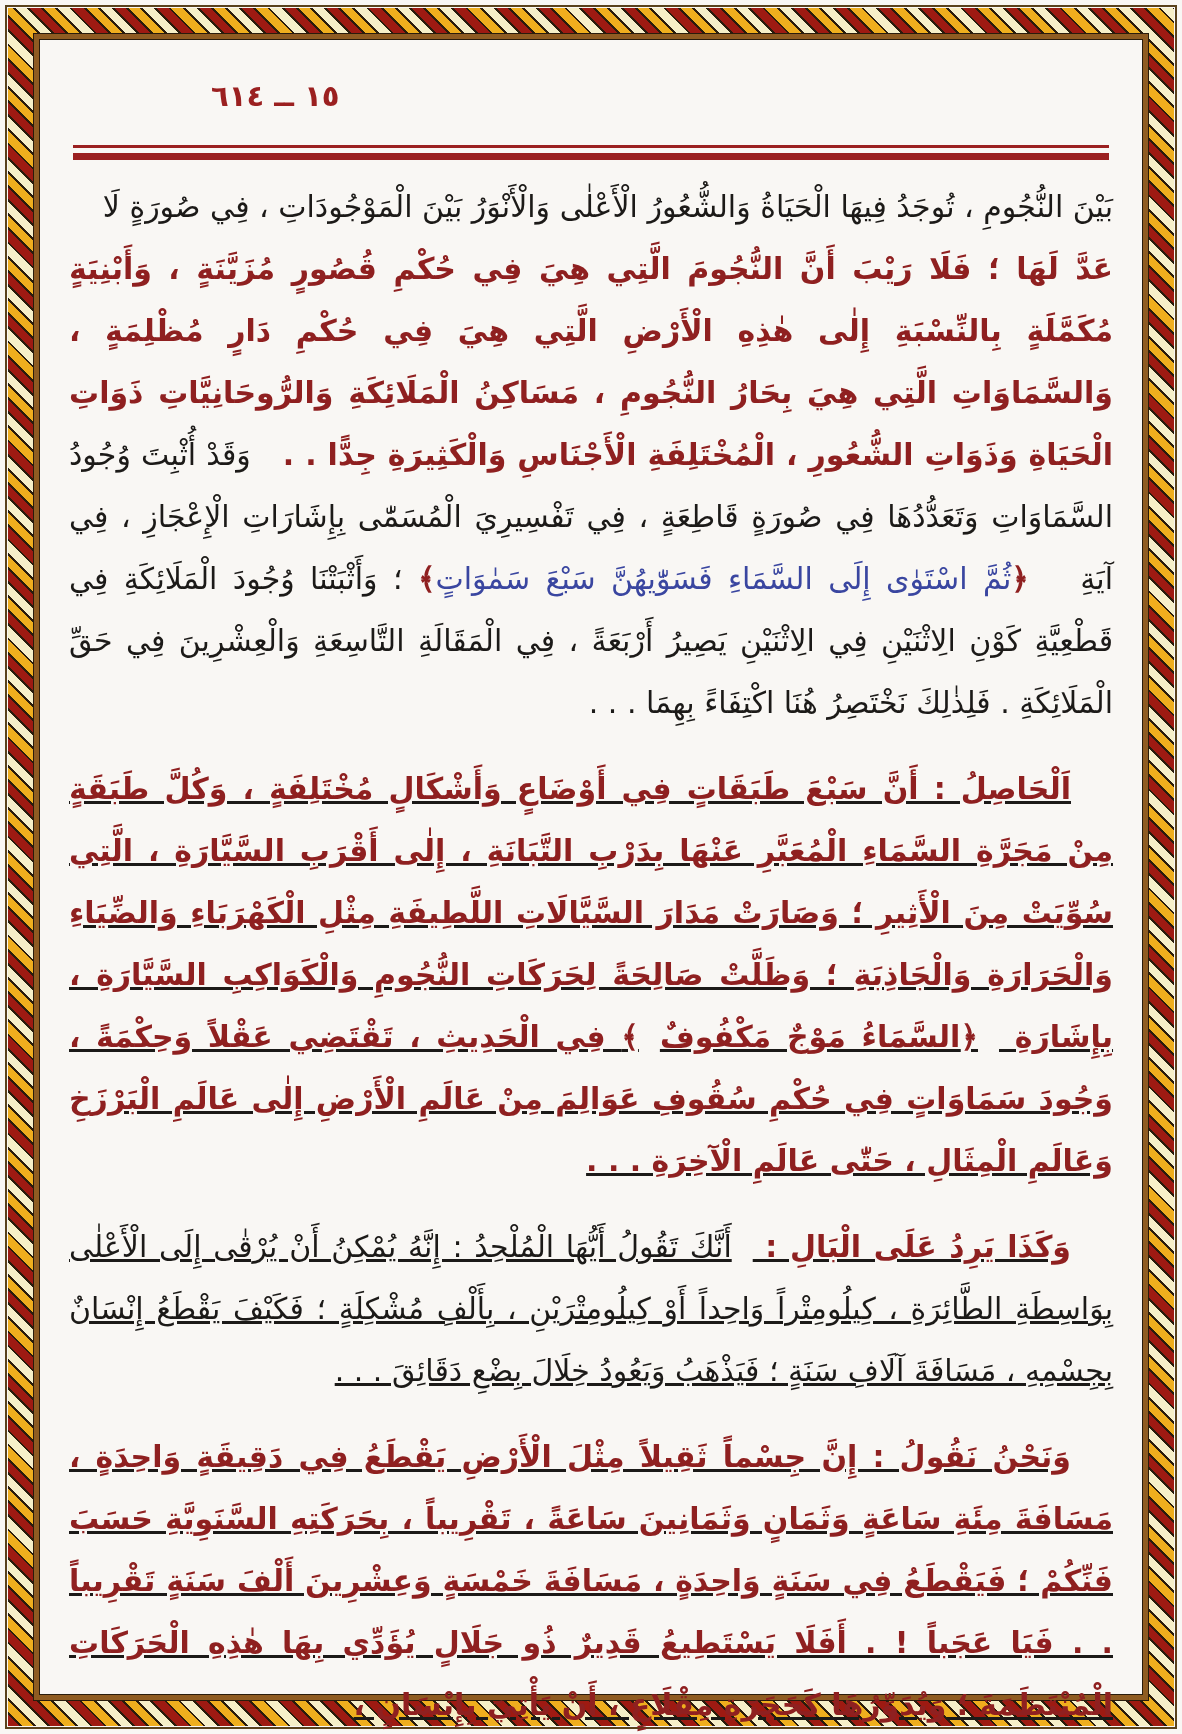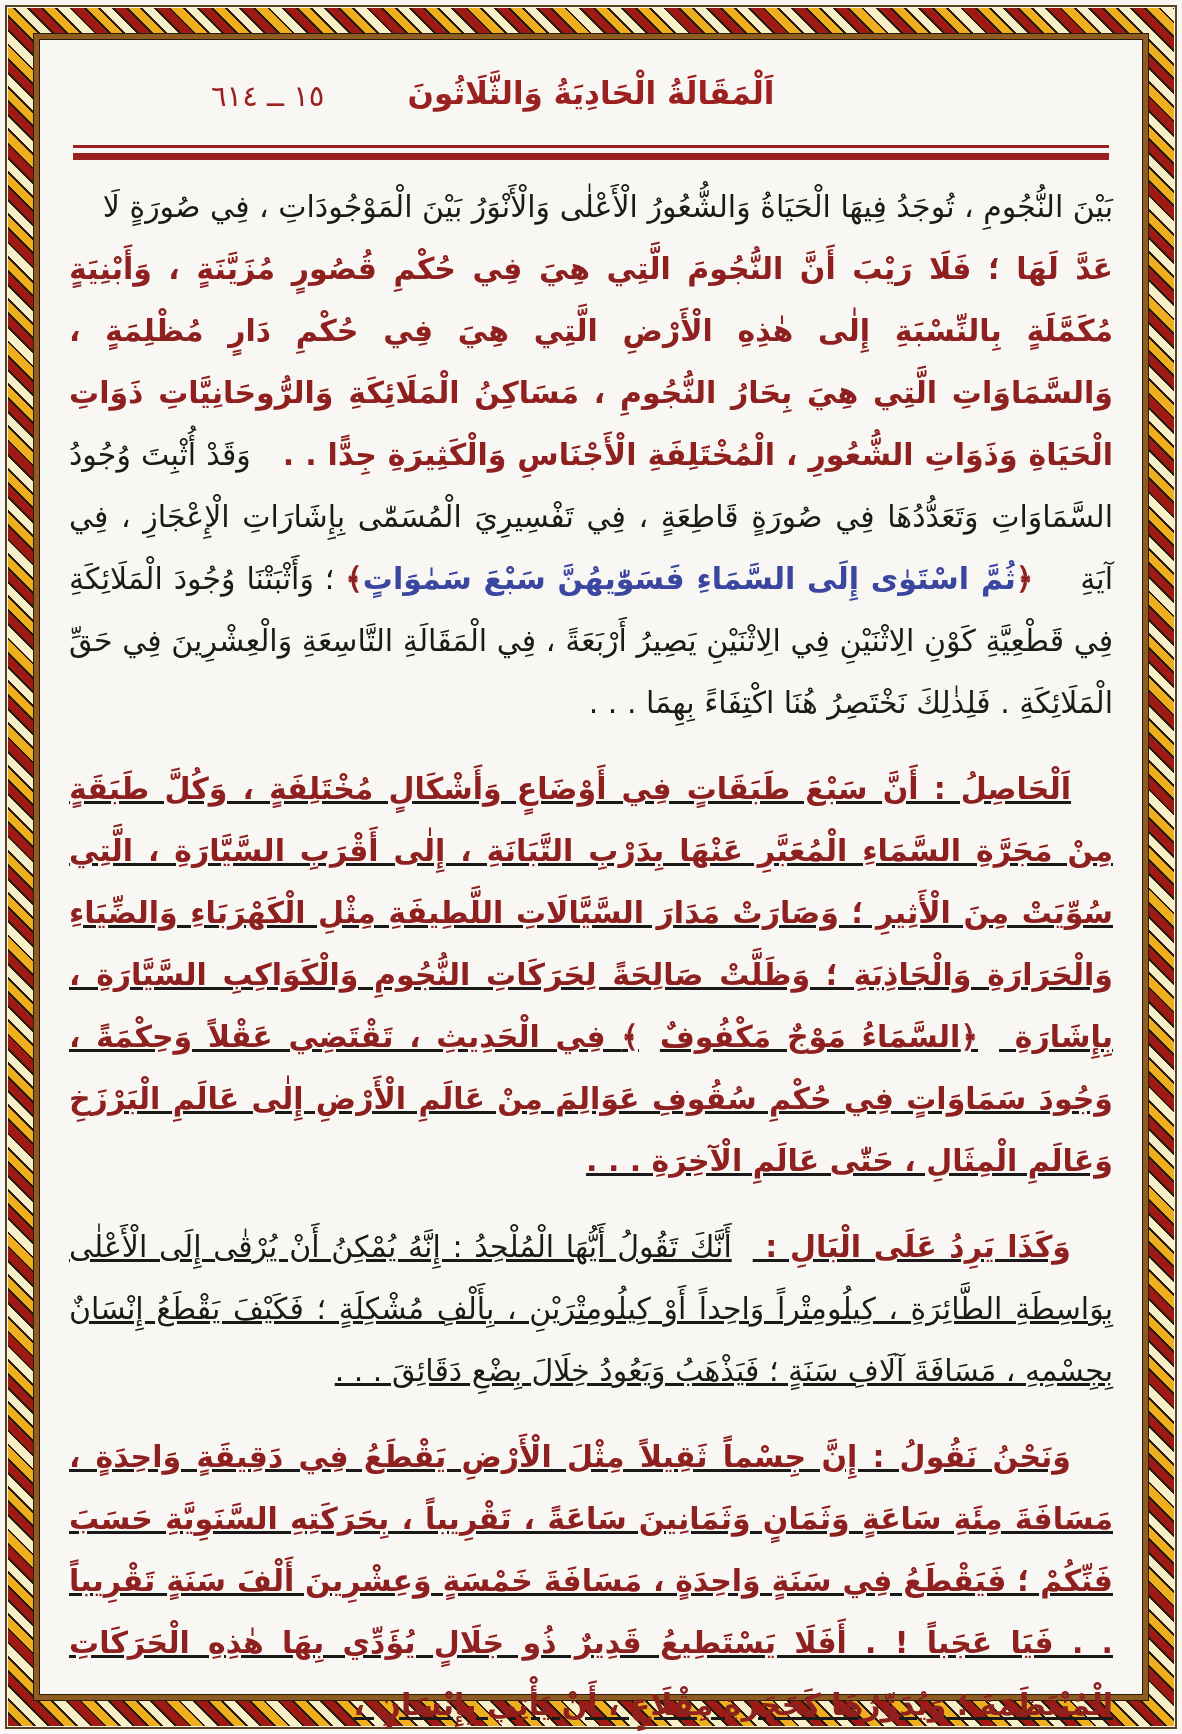--- a/index.html
+++ b/index.html
@@ -39,49 +39,48 @@
   .frame-rail{position:absolute;inset:34px;border:5px solid var(--frame-brown);box-shadow:0 0 0 1px var(--frame-outline), inset 0 0 0 1px var(--frame-outline);pointer-events:none;}
   
   .content{position:absolute;inset:41px;padding:26px 28px 0;direction:rtl;}
   .header{position:relative;height:72px;}
   .page-title{
     position:absolute;left:0;right:0;top:8px;text-align:center;
     color:var(--rule);font-size:31px;font-weight:bold;letter-spacing:0;
   }
   .page-number{
     position:absolute;left:142px;top:12px;
-    color:var(--rule);font-size:29px;font-weight:normal;white-space:nowrap;
+    color:var(--rule);font-size:29px;font-weight:bold;white-space:nowrap;
   }
   .double-rule{margin:6px 4px 0;}
   .double-rule .thin{height:3px;background:var(--rule);}
   .double-rule .gap{height:5px;}
   .double-rule .thick{height:7px;background:var(--rule);}
   .body-text{
     margin-top:16px;
     font-size:30px;line-height:62px;
     text-align:justify;
     color:var(--ink);
   }
   .para{margin:0 0 24px 0;}
   .para.indent{text-indent:42px;text-decoration:underline;}
   .seg-black{color:var(--ink);font-weight:400;margin-left:36px;}
   .seg-maroon{color:var(--maroon);font-weight:700;margin-left:21px;}
-  .seg-blue{color:var(--blue);font-weight:700;}
+  .seg-blue{color:var(--blue);font-weight:400;}
   .seg-ornament{color:var(--maroon);font-weight:700;}
 </style>
 </head>
 <body>
 
 <div class="frame-outline"></div>
 <div class="frame-band"></div>
 <div class="frame-rail"></div>
 
 <div class="content">
   <div class="header">
-    <div class="page-title">اَلْمَقَالَةُ الْحَادِيَةُ وَالثَّلَاثُونَ</div>
     <div class="page-number">١٥ ــ ٦١٤</div>
   </div>
   <div class="double-rule">
     <div class="thin"></div>
     <div class="gap"></div>
     <div class="thick"></div>
   </div>
   <div class="body-text">
       <p class="para"><span class="seg-black">بَيْنَ النُّجُومِ ، تُوجَدُ فِيهَا الْحَيَاةُ وَالشُّعُورُ الْأَعْلٰى وَالْأَنْوَرُ بَيْنَ الْمَوْجُودَاتِ ، فِي صُورَةٍ لَا </span><span class="seg-maroon">عَدَّ لَهَا ؛ فَلَا رَيْبَ أَنَّ النُّجُومَ الَّتِي هِيَ فِي حُكْمِ قُصُورٍ مُزَيَّنَةٍ ، وَأَبْنِيَةٍ مُكَمَّلَةٍ بِالنِّسْبَةِ إِلٰى هٰذِهِ الْأَرْضِ الَّتِي هِيَ فِي حُكْمِ دَارٍ مُظْلِمَةٍ ، وَالسَّمَاوَاتِ الَّتِي هِيَ بِحَارُ النُّجُومِ ، مَسَاكِنُ الْمَلَائِكَةِ وَالرُّوحَانِيَّاتِ ذَوَاتِ الْحَيَاةِ وَذَوَاتِ الشُّعُورِ ، الْمُخْتَلِفَةِ الْأَجْنَاسِ وَالْكَثِيرَةِ جِدًّا . . </span><span class="seg-black">وَقَدْ أُثْبِتَ وُجُودُ السَّمَاوَاتِ وَتَعَدُّدُهَا فِي صُورَةٍ قَاطِعَةٍ ، فِي تَفْسِيرِيَ الْمُسَمّٰى بِإِشَارَاتِ الْإِعْجَازِ ، فِي آيَةِ </span><span class="seg-ornament">﴿</span><span class="seg-blue">ثُمَّ اسْتَوٰى إِلَى السَّمَاءِ فَسَوّٰيهُنَّ سَبْعَ سَمٰوَاتٍ</span><span class="seg-ornament">﴾</span><span class="seg-black"> ؛ وَأَثْبَتْنَا وُجُودَ الْمَلَائِكَةِ فِي قَطْعِيَّةِ كَوْنِ الِاثْنَيْنِ فِي الِاثْنَيْنِ يَصِيرُ أَرْبَعَةً ، فِي الْمَقَالَةِ التَّاسِعَةِ وَالْعِشْرِينَ فِي حَقِّ الْمَلَائِكَةِ . فَلِذٰلِكَ نَخْتَصِرُ هُنَا اكْتِفَاءً بِهِمَا . . .</span></p>
       <p class="para indent"><span class="seg-maroon">اَلْحَاصِلُ : أَنَّ سَبْعَ طَبَقَاتٍ فِي أَوْضَاعٍ وَأَشْكَالٍ مُخْتَلِفَةٍ ، وَكُلَّ طَبَقَةٍ مِنْ مَجَرَّةِ السَّمَاءِ الْمُعَبَّرِ عَنْهَا بِدَرْبِ التَّبَانَةِ ، إِلٰى أَقْرَبِ السَّيَّارَةِ ، الَّتِي سُوِّيَتْ مِنَ الْأَثِيرِ ؛ وَصَارَتْ مَدَارَ السَّيَّالَاتِ اللَّطِيفَةِ مِثْلِ الْكَهْرَبَاءِ وَالضِّيَاءِ وَالْحَرَارَةِ وَالْجَاذِبَةِ ؛ وَظَلَّتْ صَالِحَةً لِحَرَكَاتِ النُّجُومِ وَالْكَوَاكِبِ السَّيَّارَةِ ، بِإِشَارَةِ </span><span class="seg-ornament">﴿</span><span class="seg-maroon">السَّمَاءُ مَوْجٌ مَكْفُوفٌ</span><span class="seg-ornament">﴾</span><span class="seg-maroon"> فِي الْحَدِيثِ ، تَقْتَضِي عَقْلاً وَحِكْمَةً ، وَجُودَ سَمَاوَاتٍ فِي حُكْمِ سُقُوفِ عَوَالِمَ مِنْ عَالَمِ الْأَرْضِ إِلٰى عَالَمِ الْبَرْزَخِ وَعَالَمِ الْمِثَالِ ، حَتّٰى عَالَمِ الْآخِرَةِ . . .</span></p>

